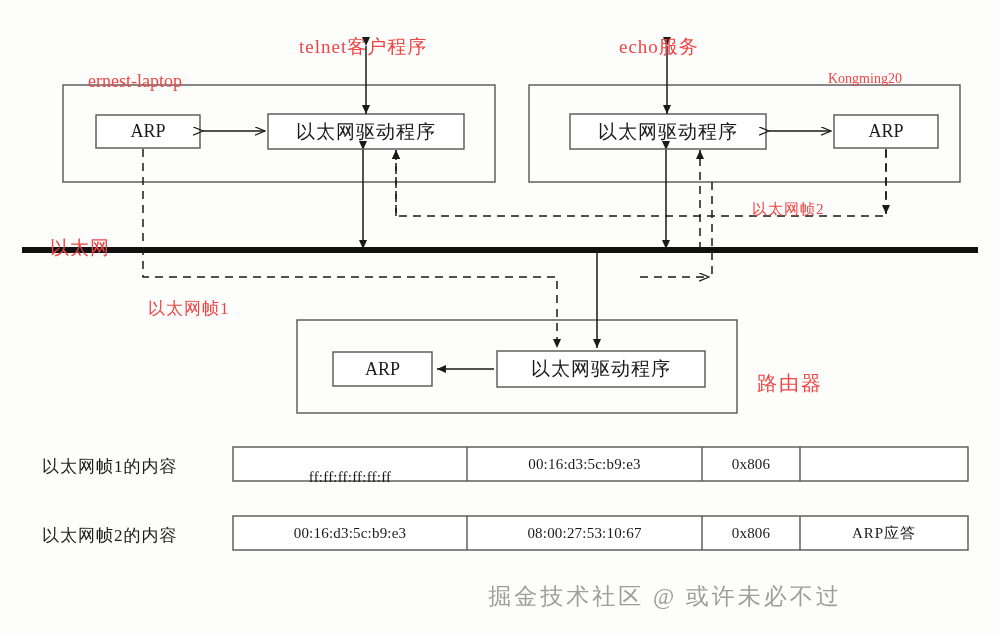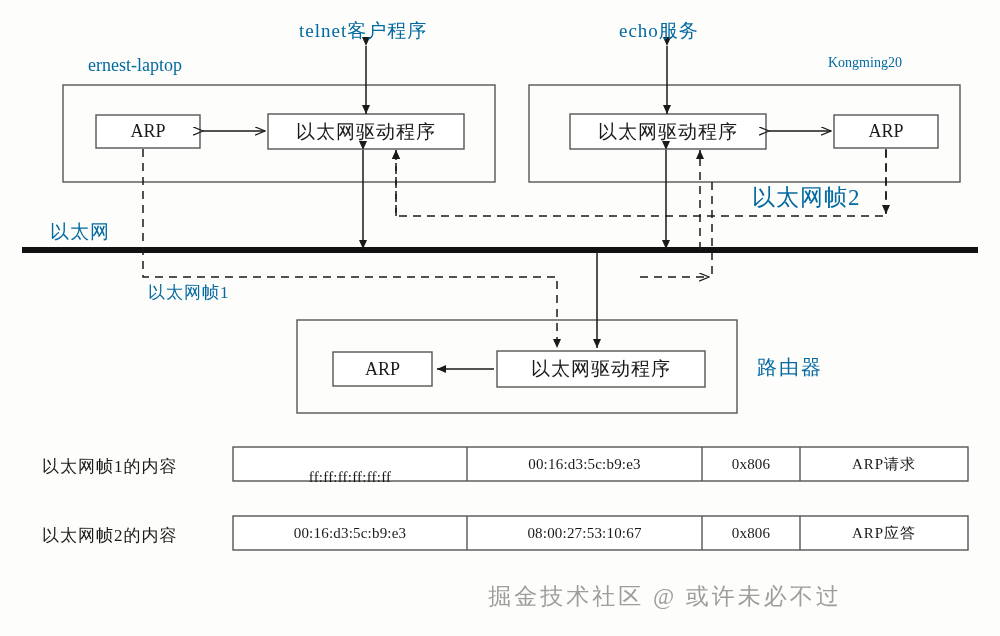--- a/index.html
+++ b/index.html
@@ -9,23 +9,24 @@
     font-family:"Liberation Serif","DejaVu Serif",serif;
     color:#1a1a1a;
     overflow:hidden;
     position:relative;
   }
   #stage{position:absolute;inset:0;width:1000px;height:636px;}
   svg.layer{position:absolute;left:0;top:0;width:1000px;height:636px;}
   .lbl{
     position:absolute;
     font-family:"Liberation Serif","DejaVu Serif",serif;
-    color:#0369a1;
+    color:#ef4444;
     white-space:nowrap;
     line-height:1;
+    margin-top:16px;
   }
   .boxlabel{
     position:absolute;
     display:flex;align-items:center;justify-content:center;
     box-sizing:border-box;
     white-space:nowrap;
     font-family:"Liberation Serif","DejaVu Serif",serif;
   }
   .cell{
     position:absolute;
@@ -156,33 +157,32 @@
 
   <div class="boxlabel" style="left:96px;top:115px;width:104px;height:33px;font-size:18px;">ARP</div>
   <div class="boxlabel" style="left:268px;top:114px;width:196px;height:35px;font-size:19px;letter-spacing:1px;">以太网驱动程序</div>
 
   <div class="boxlabel" style="left:570px;top:114px;width:196px;height:35px;font-size:19px;letter-spacing:1px;">以太网驱动程序</div>
   <div class="boxlabel" style="left:834px;top:115px;width:104px;height:33px;font-size:18px;">ARP</div>
 
   <div class="lbl" style="left:50px;top:222px;font-size:19px;letter-spacing:1px;">以太网</div>
 
   <div class="lbl" style="left:148px;top:284px;font-size:17px;letter-spacing:1px;">以太网帧1</div>
-  <div class="lbl" style="left:752px;top:186px;font-size:23px;letter-spacing:1px;">以太网帧2</div>
+  <div class="lbl" style="left:752px;top:186px;font-size:15px;letter-spacing:1px;">以太网帧2</div>
 
   <div class="boxlabel" style="left:333px;top:352px;width:99px;height:34px;font-size:18px;">ARP</div>
   <div class="boxlabel" style="left:497px;top:351px;width:208px;height:36px;font-size:19px;letter-spacing:1px;">以太网驱动程序</div>
   <div class="lbl" style="left:757px;top:357px;font-size:20px;letter-spacing:2px;">路由器</div>
 
   <div class="rowlabel" style="left:42px;top:455px;">以太网帧1的内容</div>
   <div class="rowlabel" style="left:42px;top:524px;">以太网帧2的内容</div>
 
   <div class="cell" style="left:233px;top:460px;width:234px;height:34px;">ff:ff:ff:ff:ff:ff</div>
   <div class="cell" style="left:467px;top:447px;width:235px;height:34px;">00:16:d3:5c:b9:e3</div>
   <div class="cell" style="left:702px;top:447px;width:98px;height:34px;">0x806</div>
-  <div class="cell" style="left:800px;top:447px;width:168px;height:34px;letter-spacing:1px;">ARP请求</div>
 
   <div class="cell" style="left:233px;top:516px;width:234px;height:34px;">00:16:d3:5c:b9:e3</div>
   <div class="cell" style="left:467px;top:516px;width:235px;height:34px;border-radius:13px;">08:00:27:53:10:67</div>
   <div class="cell" style="left:702px;top:516px;width:98px;height:34px;">0x806</div>
   <div class="cell" style="left:800px;top:516px;width:168px;height:34px;letter-spacing:1px;">ARP应答</div>
 
   <div class="watermark">掘金技术社区 @ 或许未必不过</div>
 
 </div>
 

